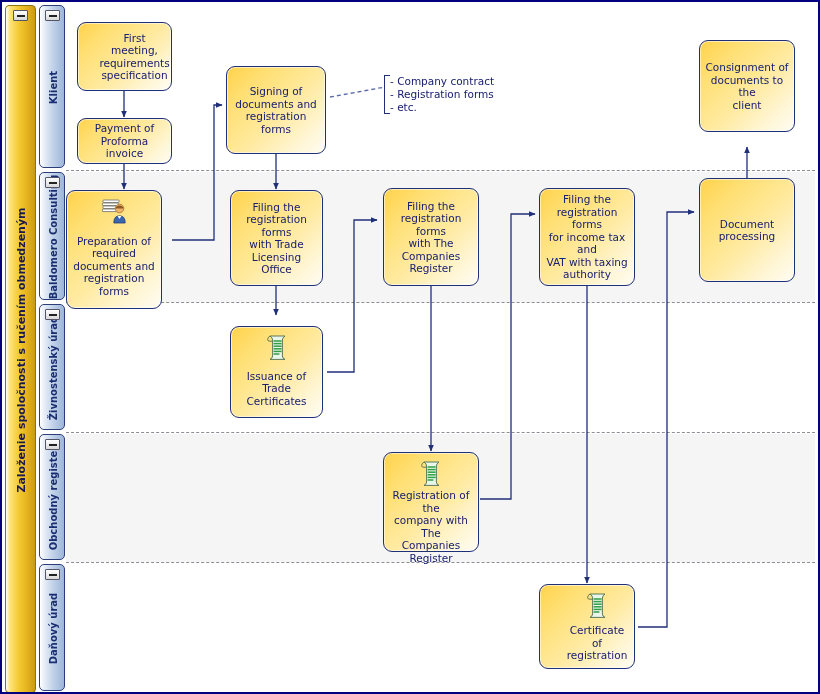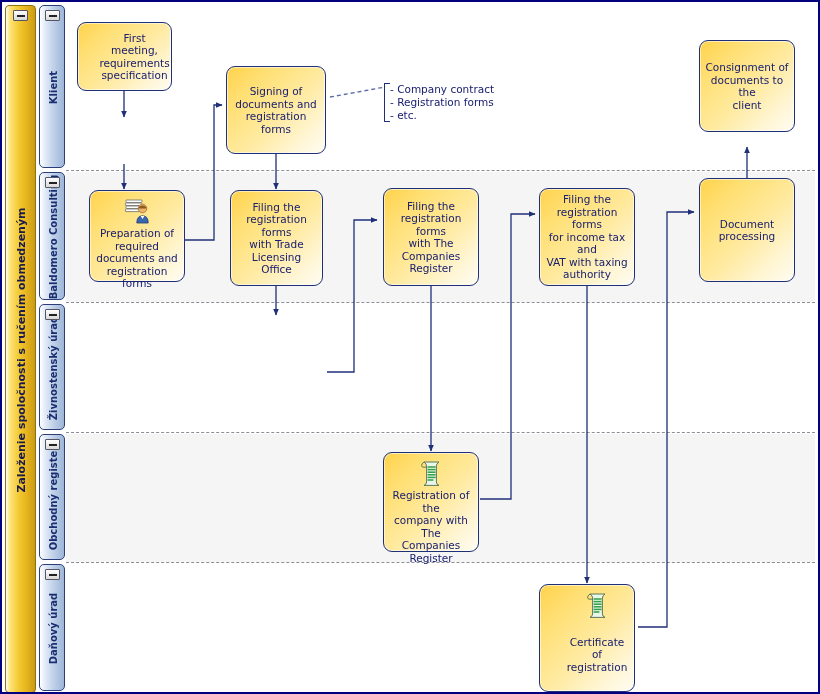--- a/index.html
+++ b/index.html
@@ -103,21 +103,20 @@
 
   .task-icon{width:30px;height:28px;flex:0 0 auto;margin-bottom:2px;}
 
   
   .annotation{
     position:absolute;
     font-size:10.5px;line-height:13px;color:#1a2070;
     white-space:pre-line;
     padding-left:5px;
     border-left:1px solid #1f2f78;
-    margin-top:8px;
   }
   .annotation::before,.annotation::after{
     content:"";position:absolute;left:0;width:5px;height:1px;background:#1f2f78;
   }
   .annotation::before{top:0;}
   .annotation::after{bottom:0;}
 
   
   #wires{position:absolute;left:0;top:0;width:820px;height:694px;pointer-events:none;}
 </style>
@@ -200,34 +199,38 @@
 
     <path d="M328,95 L383,85" stroke="#5a6ba8" stroke-width="1.3" stroke-dasharray="4,3" fill="none"></path>
   </svg>
 
   <div class="task" style="left:75px;top:20px;width:95px;height:69px;padding-left:24px;">
     <span class="label">First meeting,
 requirements
 specification</span>
   </div>
 
+  <div class="task" style="left:75px;top:116px;width:95px;height:46px;">
+    <span class="label">Payment of
+Proforma invoice</span>
+  </div>
 
   <div class="task" style="left:224px;top:64px;width:100px;height:88px;">
     <span class="label">Signing of
 documents and
 registration forms</span>
   </div>
 
   <div class="task" style="left:697px;top:38px;width:96px;height:92px;">
     <span class="label">Consignment of
 documents to the
 client</span>
   </div>
 
-  <div class="task with-icon" style="left:87px;top:188px;width:96px;height:92px;">
+  <div class="task with-icon" style="left:64px;top:188px;width:96px;height:119px;">
     <span class="task-icon">
       <svg viewBox="0 0 30 28" width="30" height="28" xmlns="http://www.w3.org/2000/svg">
         <g stroke="#6b6b6b" stroke-width="0.8" fill="#ffffff">
           <rect x="4" y="3" width="16" height="2.6" rx="0.6"></rect>
           <rect x="3.4" y="6" width="16" height="2.6" rx="0.6"></rect>
           <rect x="4" y="9" width="16" height="2.6" rx="0.6"></rect>
           <rect x="3.4" y="12" width="16" height="2.6" rx="0.6"></rect>
         </g>
         <circle cx="20.5" cy="11.5" r="4.3" fill="#f0b36b" stroke="#a8742e" stroke-width="0.8"></circle>
         <path d="M20.5 8.5 a4.3 4.3 0 0 0 -4.1 3.1 h8.2 a4.3 4.3 0 0 0 -4.1 -3.1 z" fill="#8a5a22"></path>
@@ -262,20 +265,38 @@
 for income tax and
 VAT with taxing
 authority</span>
   </div>
 
   <div class="task" style="left:697px;top:176px;width:96px;height:104px;">
     <span class="label">Document
 processing</span>
   </div>
 
+  <div class="task with-icon" style="left:228px;top:324px;width:93px;height:92px;">
+    <span class="task-icon">
+      <svg viewBox="0 0 30 28" width="30" height="28" xmlns="http://www.w3.org/2000/svg">
+        <path d="M8 3 h15 q-2.6 1.6 -2.6 4 v16 q0 2.4 2.6 3.4 h-15 q2.6 -1.2 2.6 -3.4 v-16 q0 -2.4 -2.6 -4 z" fill="#e9f7ea" stroke="#4e6b4e" stroke-width="0.9"></path>
+        <g stroke="#2f9e44" stroke-width="1.5">
+          <line x1="11.6" y1="8" x2="19.6" y2="8"></line>
+          <line x1="11.6" y1="10.6" x2="19.6" y2="10.6"></line>
+          <line x1="11.6" y1="13.2" x2="19.6" y2="13.2"></line>
+          <line x1="11.6" y1="15.8" x2="19.6" y2="15.8"></line>
+          <line x1="11.6" y1="18.4" x2="19.6" y2="18.4"></line>
+          <line x1="11.6" y1="21" x2="17.4" y2="21"></line>
+        </g>
+        <path d="M8 3 q-2.4 1.4 -2.4 3.6 q0 1.6 2.2 1.6 h2.8" fill="none" stroke="#4e6b4e" stroke-width="0.9"></path>
+      </svg>
+    </span>
+    <span class="label">Issuance of Trade
+Certificates</span>
+  </div>
 
   <div class="task with-icon" style="left:381px;top:450px;width:96px;height:100px;">
     <span class="task-icon">
       <svg viewBox="0 0 30 28" width="30" height="28" xmlns="http://www.w3.org/2000/svg">
         <path d="M8 3 h15 q-2.6 1.6 -2.6 4 v16 q0 2.4 2.6 3.4 h-15 q2.6 -1.2 2.6 -3.4 v-16 q0 -2.4 -2.6 -4 z" fill="#e9f7ea" stroke="#4e6b4e" stroke-width="0.9"></path>
         <g stroke="#2f9e44" stroke-width="1.5">
           <line x1="11.6" y1="8" x2="19.6" y2="8"></line>
           <line x1="11.6" y1="10.6" x2="19.6" y2="10.6"></line>
           <line x1="11.6" y1="13.2" x2="19.6" y2="13.2"></line>
           <line x1="11.6" y1="15.8" x2="19.6" y2="15.8"></line>
@@ -284,21 +305,21 @@
         </g>
         <path d="M8 3 q-2.4 1.4 -2.4 3.6 q0 1.6 2.2 1.6 h2.8" fill="none" stroke="#4e6b4e" stroke-width="0.9"></path>
       </svg>
     </span>
     <span class="label">Registration of the
 company with The
 Companies
 Register</span>
   </div>
 
-  <div class="task with-icon" style="left:537px;top:582px;width:96px;height:108px;padding-left:24px;">
+  <div class="task with-icon" style="left:537px;top:582px;width:96px;height:85px;padding-left:24px;">
     <span class="task-icon">
       <svg viewBox="0 0 30 28" width="30" height="28" xmlns="http://www.w3.org/2000/svg">
         <path d="M8 3 h15 q-2.6 1.6 -2.6 4 v16 q0 2.4 2.6 3.4 h-15 q2.6 -1.2 2.6 -3.4 v-16 q0 -2.4 -2.6 -4 z" fill="#e9f7ea" stroke="#4e6b4e" stroke-width="0.9"></path>
         <g stroke="#2f9e44" stroke-width="1.5">
           <line x1="11.6" y1="8" x2="19.6" y2="8"></line>
           <line x1="11.6" y1="10.6" x2="19.6" y2="10.6"></line>
           <line x1="11.6" y1="13.2" x2="19.6" y2="13.2"></line>
           <line x1="11.6" y1="15.8" x2="19.6" y2="15.8"></line>
           <line x1="11.6" y1="18.4" x2="19.6" y2="18.4"></line>
           <line x1="11.6" y1="21" x2="17.4" y2="21"></line>

